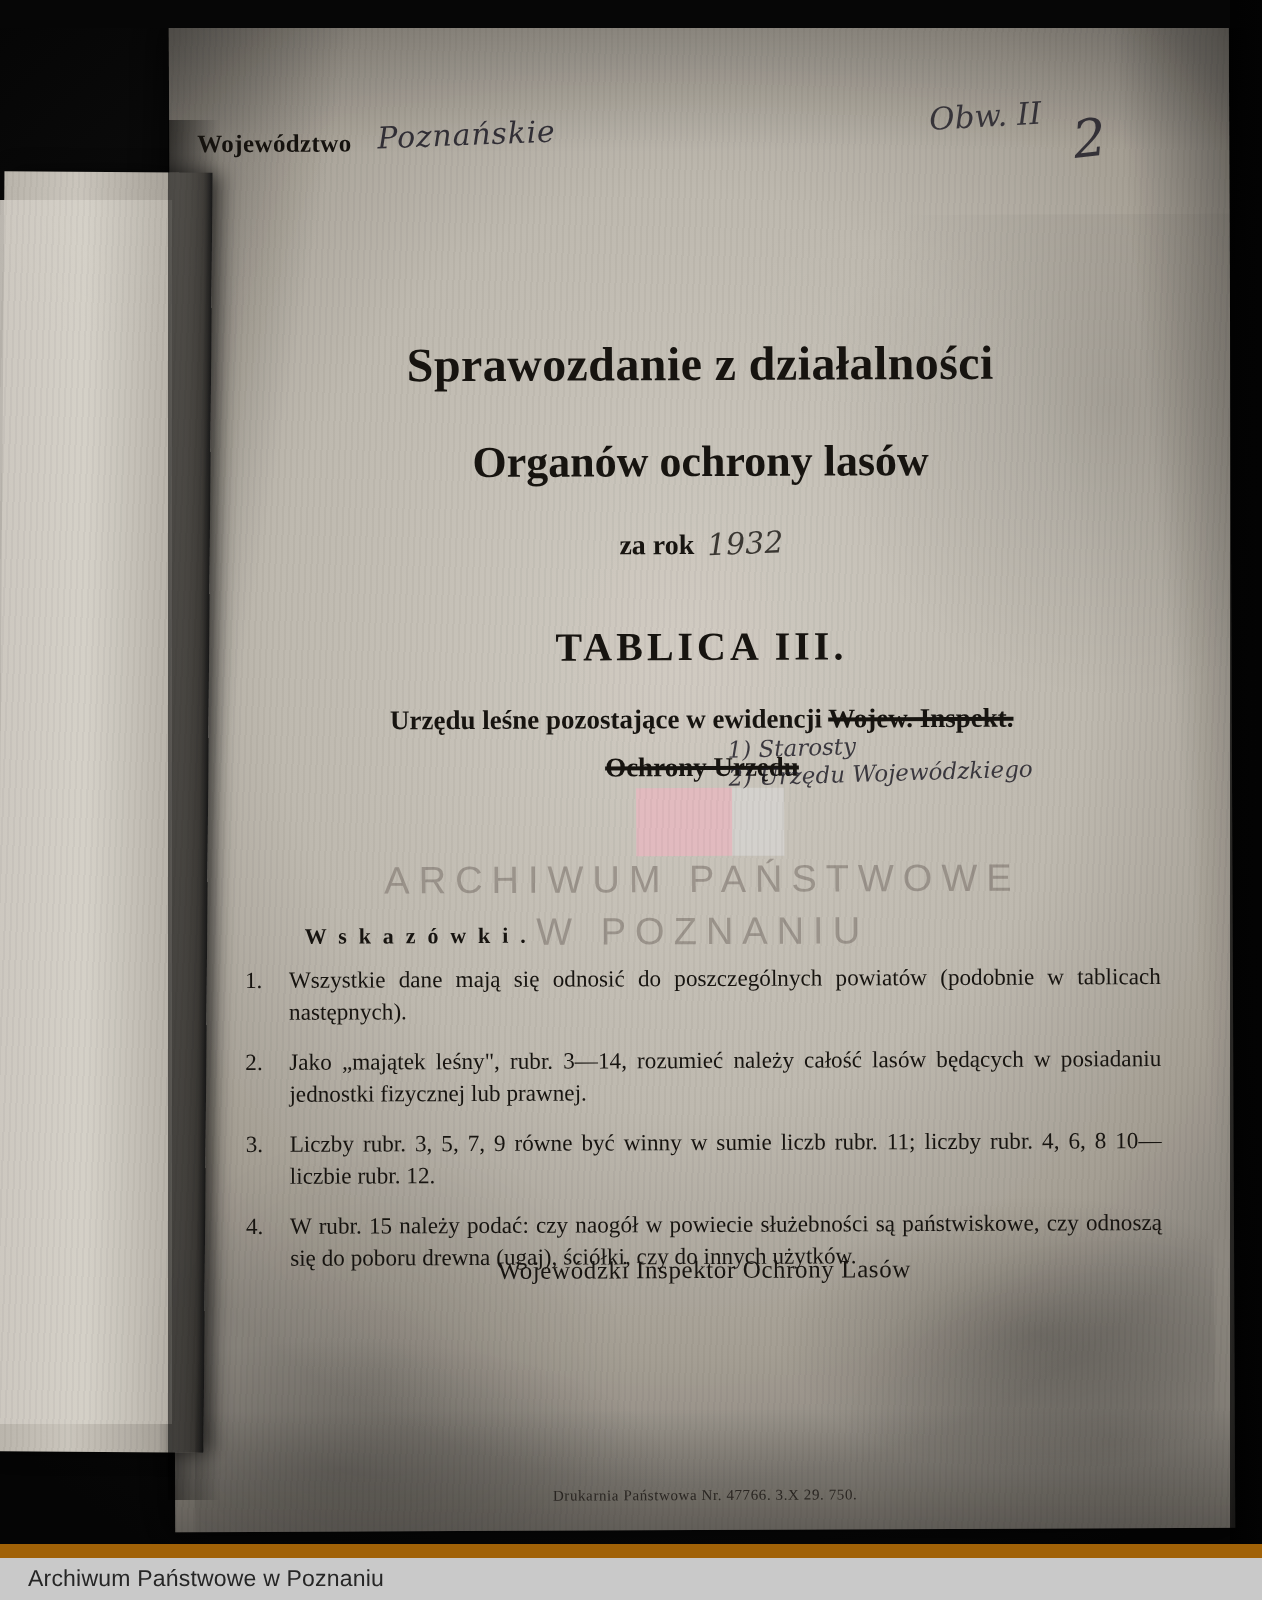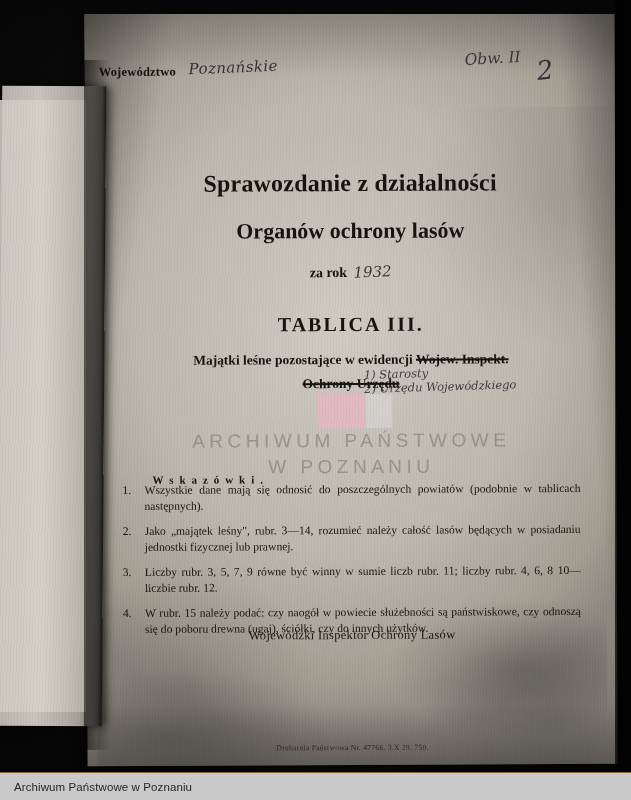--- a/index.html
+++ b/index.html
@@ -100,21 +100,21 @@
     background: linear-gradient(90deg, rgba(0,0,0,0.7), #030303);
   }
   
   .caption-bar {
     position: absolute;
     left: 0;
     bottom: 0;
     width: 631px;
     height: 28px;
     background: #c9c9c9;
-    border-top: 1px solid #a16207;
+    border-top: 7px solid #a16207;
     display: flex;
     align-items: center;
     padding-left: 14px;
     box-sizing: border-box;
   }
   .caption-bar span {
     font-family: "Liberation Sans", sans-serif;
     font-size: 11.5px;
     color: #262626;
     letter-spacing: .1px;
@@ -253,21 +253,20 @@
     width: 26px; height: 34px;
     background: #dcdcdc;
     opacity: .55;
   }
 
   .wskazowki {
     left: 66px; top: 454px;
     font-size: 11px;
     font-weight: bold;
     letter-spacing: 1.6px;
-    margin-top: 11px;
   }
   .notes {
     position: absolute;
     left: 36px;
     top: 474px;
     width: 458px;
   }
   .note {
     display: flex;
     margin-bottom: 10px;
@@ -341,21 +340,21 @@
     <div class="t title1">Sprawozdanie z działalności</div>
     <div class="t title2">Organów ochrony lasów</div>
 
     <div class="t rok-line">
       <span>za rok</span><span class="hw-year">1932</span>
     </div>
 
     <div class="t tablica">TABLICA III.</div>
 
     <div class="t subtitle">
-      <span>Majątki leśne pozostające w ewidencji</span>
+      <span>Urzędu leśne pozostające w ewidencji</span>
       <span class="strike">Wojew. Inspekt.</span>
     </div>
     <div class="t subtitle2">
       <span class="strike">Ochrony Urzędu</span>
     </div>
     <div class="t hand hw-anno" style="white-space: pre;">1) Starosty
 2) Urzędu Wojewódzkiego</div>
 
     <div class="pink-box"></div>
     <div class="pink-box2"></div>

